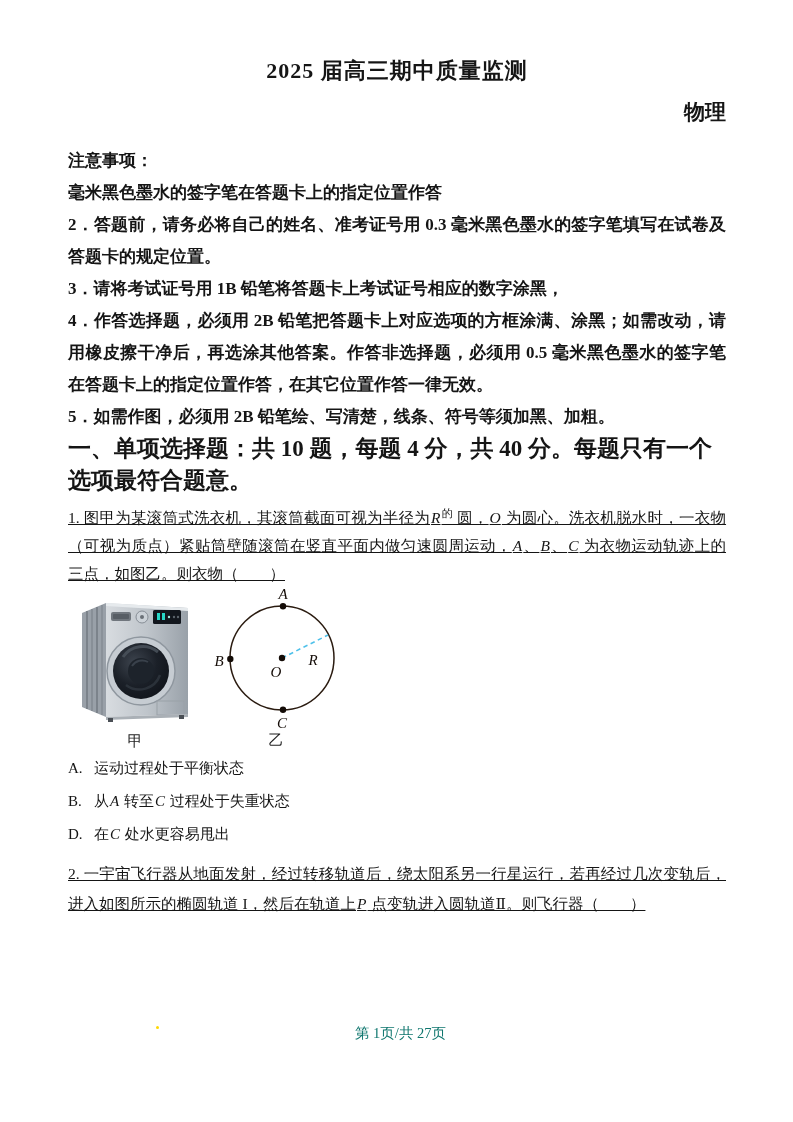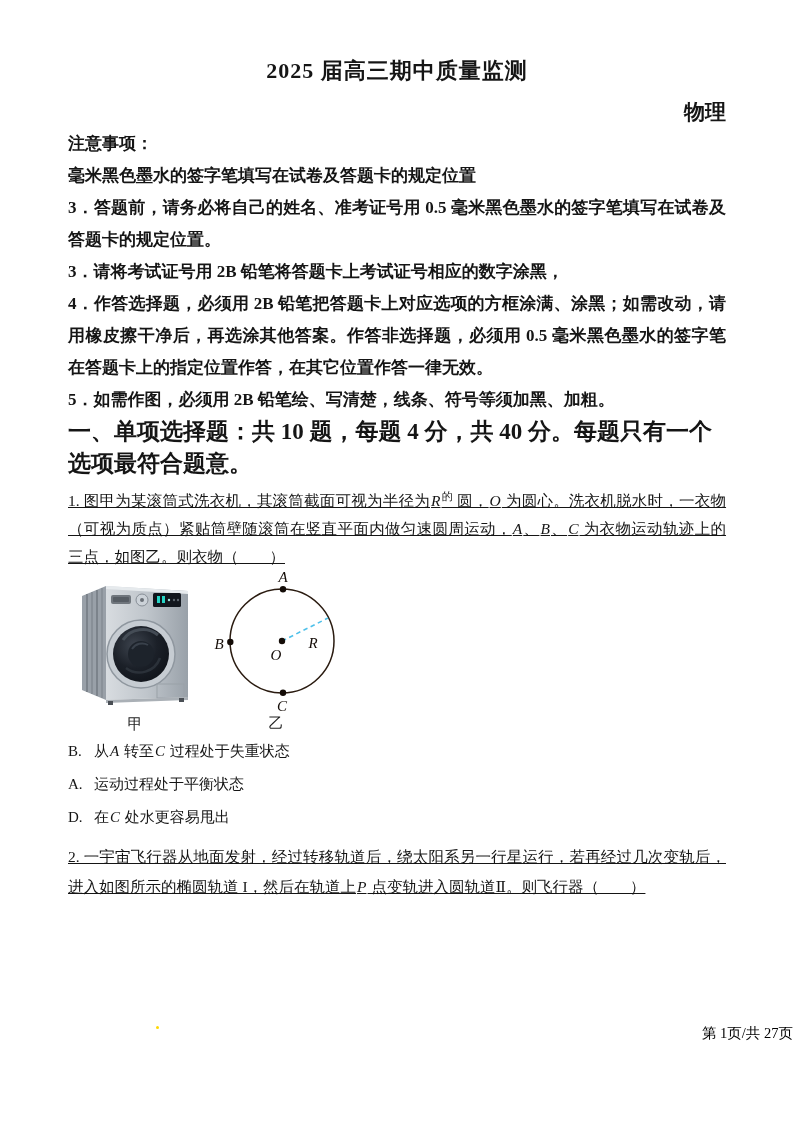--- a/index.html
+++ b/index.html
@@ -20,21 +20,21 @@
     font-size:22px; font-weight:700;
     line-height:30px;
     letter-spacing:1px;
   }
   .subject {
     margin:12px 0 0 0;
     text-align:right;
     font-size:21px; font-weight:700;
     line-height:28px;
   }
-  .notice { margin-top:2px; }
+  .notice { margin-top:19px; }
   .notice p {
     margin:0;
     font-size:17px; font-weight:700;
     line-height:32px;
     text-align:justify;
   }
   .section-heading {
     margin:0;
     font-size:23px; font-weight:700;
     line-height:32px;
@@ -64,42 +64,42 @@
   .options { margin-top:6px; }
   .options p {
     margin:0;
     font-size:15px;
     line-height:33px;
   }
   .okey { display:inline-block; min-width:26px; }
   .q2 { margin-top:8px; line-height:30px; }
   .footer {
     position:absolute; left:0; right:0; bottom:79px;
-    text-align:right;
-    font-size:14.5px; color:#000000;margin-left:8px;
+    text-align:center;
+    font-size:14.5px; color:#0f766e;margin-left:8px;
   }
   .stray-dot {
     position:absolute; left:156px; top:1026px;
     width:3px; height:3px; border-radius:50%;
     background:#ffd800;
   }
 </style>
 </head>
 <body>
 
 <div class="page">
 
   <h1 class="title">2025 届高三期中质量监测</h1>
   <h2 class="subject">物理</h2>
 
   <section class="notice">
     <p>注意事项：</p>
-    <p>毫米黑色墨水的签字笔填写在试卷及答题卡的规定位置</p>
-    <p>3．答题前，请务必将自己的姓名、准考证号用 0.5 毫米黑色墨水的签字笔填写在试卷及答题卡的规定位置。</p>
-    <p>3．请将考试证号用 2B 铅笔将答题卡上考试证号相应的数字涂黑，</p>
+    <p>毫米黑色墨水的签字笔在答题卡上的指定位置作答</p>
+    <p>2．答题前，请务必将自己的姓名、准考证号用 0.3 毫米黑色墨水的签字笔填写在试卷及答题卡的规定位置。</p>
+    <p>3．请将考试证号用 1B 铅笔将答题卡上考试证号相应的数字涂黑，</p>
     <p>4．作答选择题，必须用 2B 铅笔把答题卡上对应选项的方框涂满、涂黑；如需改动，请用橡皮擦干净后，再选涂其他答案。作答非选择题，必须用 0.5 毫米黑色墨水的签字笔在答题卡上的指定位置作答，在其它位置作答一律无效。</p>
     <p>5．如需作图，必须用 2B 铅笔绘、写清楚，线条、符号等须加黑、加粗。</p>
   </section>
 
   <p class="section-heading">一、单项选择题：共 10 题，每题 4 分，共 40 分。每题只有一个选项最符合题意。</p>
 
   <div>
     <p class="qtext">1. 图甲为某滚筒式洗衣机，其滚筒截面可视为半径为<i class="var">R</i><span class="sup">的</span> 圆，<i class="var">O</i> 为圆心。洗衣机脱水时，一衣物（可视为质点）紧贴筒壁随滚筒在竖直平面内做匀速圆周运动，<i class="var">A</i>、<i class="var">B</i>、<i class="var">C</i> 为衣物运动轨迹上的三点，如图乙。则衣物（　　）</p>
 
     <div class="figures">
@@ -170,22 +170,22 @@
           <text class="pl" x="9" y="88" text-anchor="middle">B</text>
           <text class="pl" x="72" y="150" text-anchor="middle">C</text>
           <text class="pl" x="66" y="99" text-anchor="middle">O</text>
           <text class="pl" x="103" y="87" text-anchor="middle">R</text>
           <text class="cl" x="66" y="167" text-anchor="middle">乙</text>
         </svg>
       </figure>
     </div>
 
     <div class="options">
+      <p><span class="okey">A.</span><span>运动过程处于平衡状态</span></p>
       <p><span class="okey">B.</span><span>从<i class="var">A</i> 转至<i class="var">C</i> 过程处于失重状态</span></p>
-      <p><span class="okey">A.</span><span>运动过程处于平衡状态</span></p>
       <p><span class="okey">D.</span><span>在<i class="var">C</i> 处水更容易甩出</span></p>
     </div>
   </div>
 
   <p class="qtext q2">2. 一宇宙飞行器从地面发射，经过转移轨道后，绕太阳系另一行星运行，若再经过几次变轨后，进入如图所示的椭圆轨道 I，然后在轨道上<i class="var">P</i> 点变轨进入圆轨道Ⅱ。则飞行器（　　）</p>
 
   <div class="stray-dot"></div>
 
   <div class="footer">第 1页/共 27页</div>
 </div>

